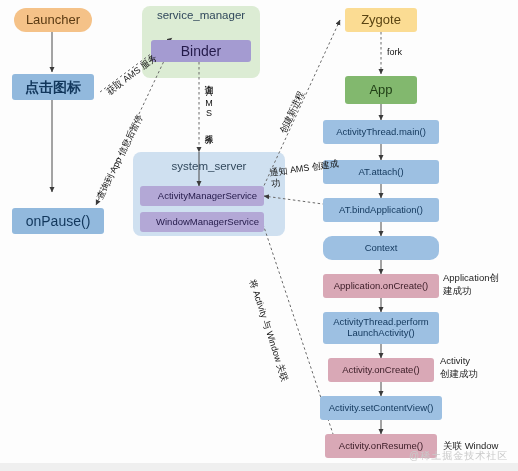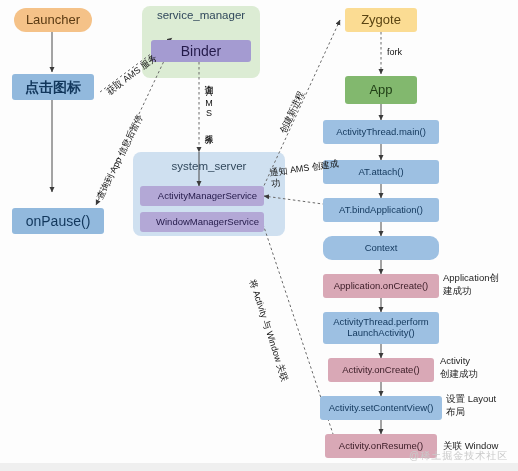--- a/index.html
+++ b/index.html
@@ -118,21 +118,17 @@
   <div class="edgelabel" style="left:258px;top:278px;transform:rotate(72deg);">将 Activity 与 Window 关联</div>
 
   <div class="anno" style="left:443px;top:272px;width:72px;">
     <div>Application创</div>
     <div>建成功</div>
   </div>
   <div class="anno" style="left:440px;top:355px;width:74px;">
     <div>Activity</div>
     <div>创建成功</div>
   </div>
-  <div class="anno" style="left:446px;top:393px;width:70px;">
-    <div>设置 Layout</div>
-    <div>布局</div>
-  </div>
   <div class="anno" style="left:443px;top:440px;width:72px;">关联 Window</div>
 
   <div class="watermark" style="left:398px;top:449px;">@稀土掘金技术社区</div>
   <div class="botbar"></div>
 </div>
 
 </body></html>

